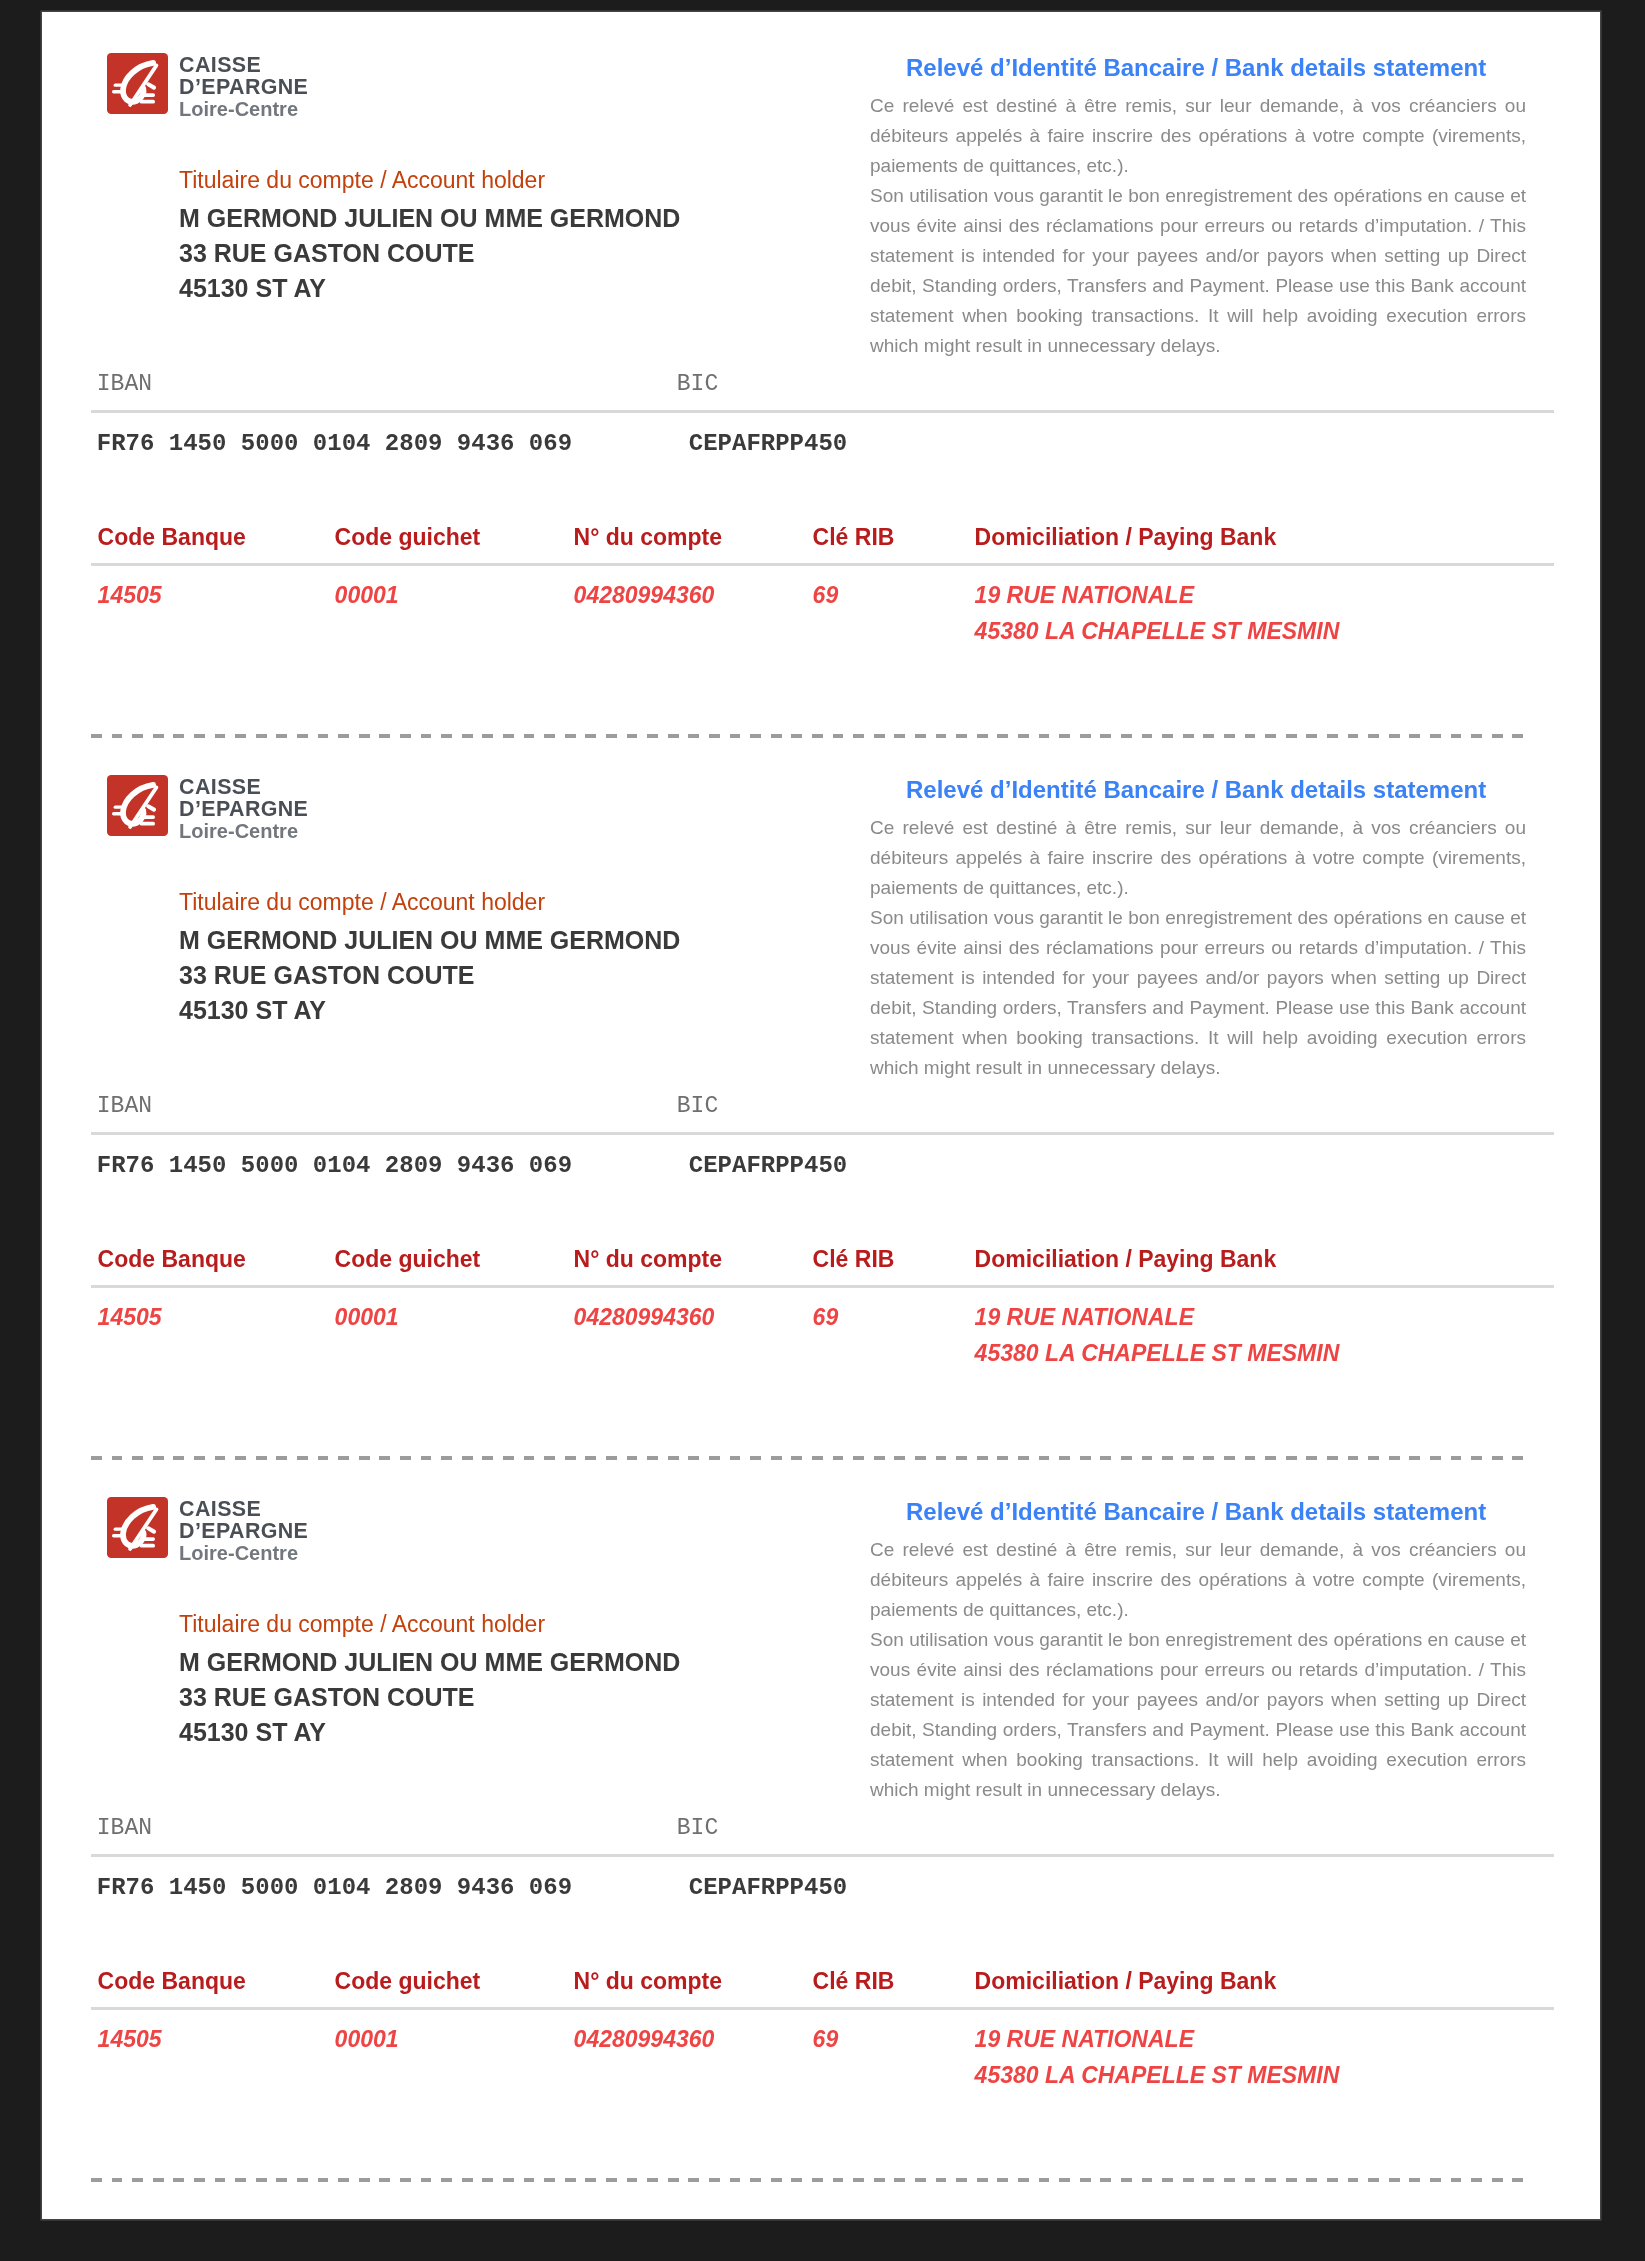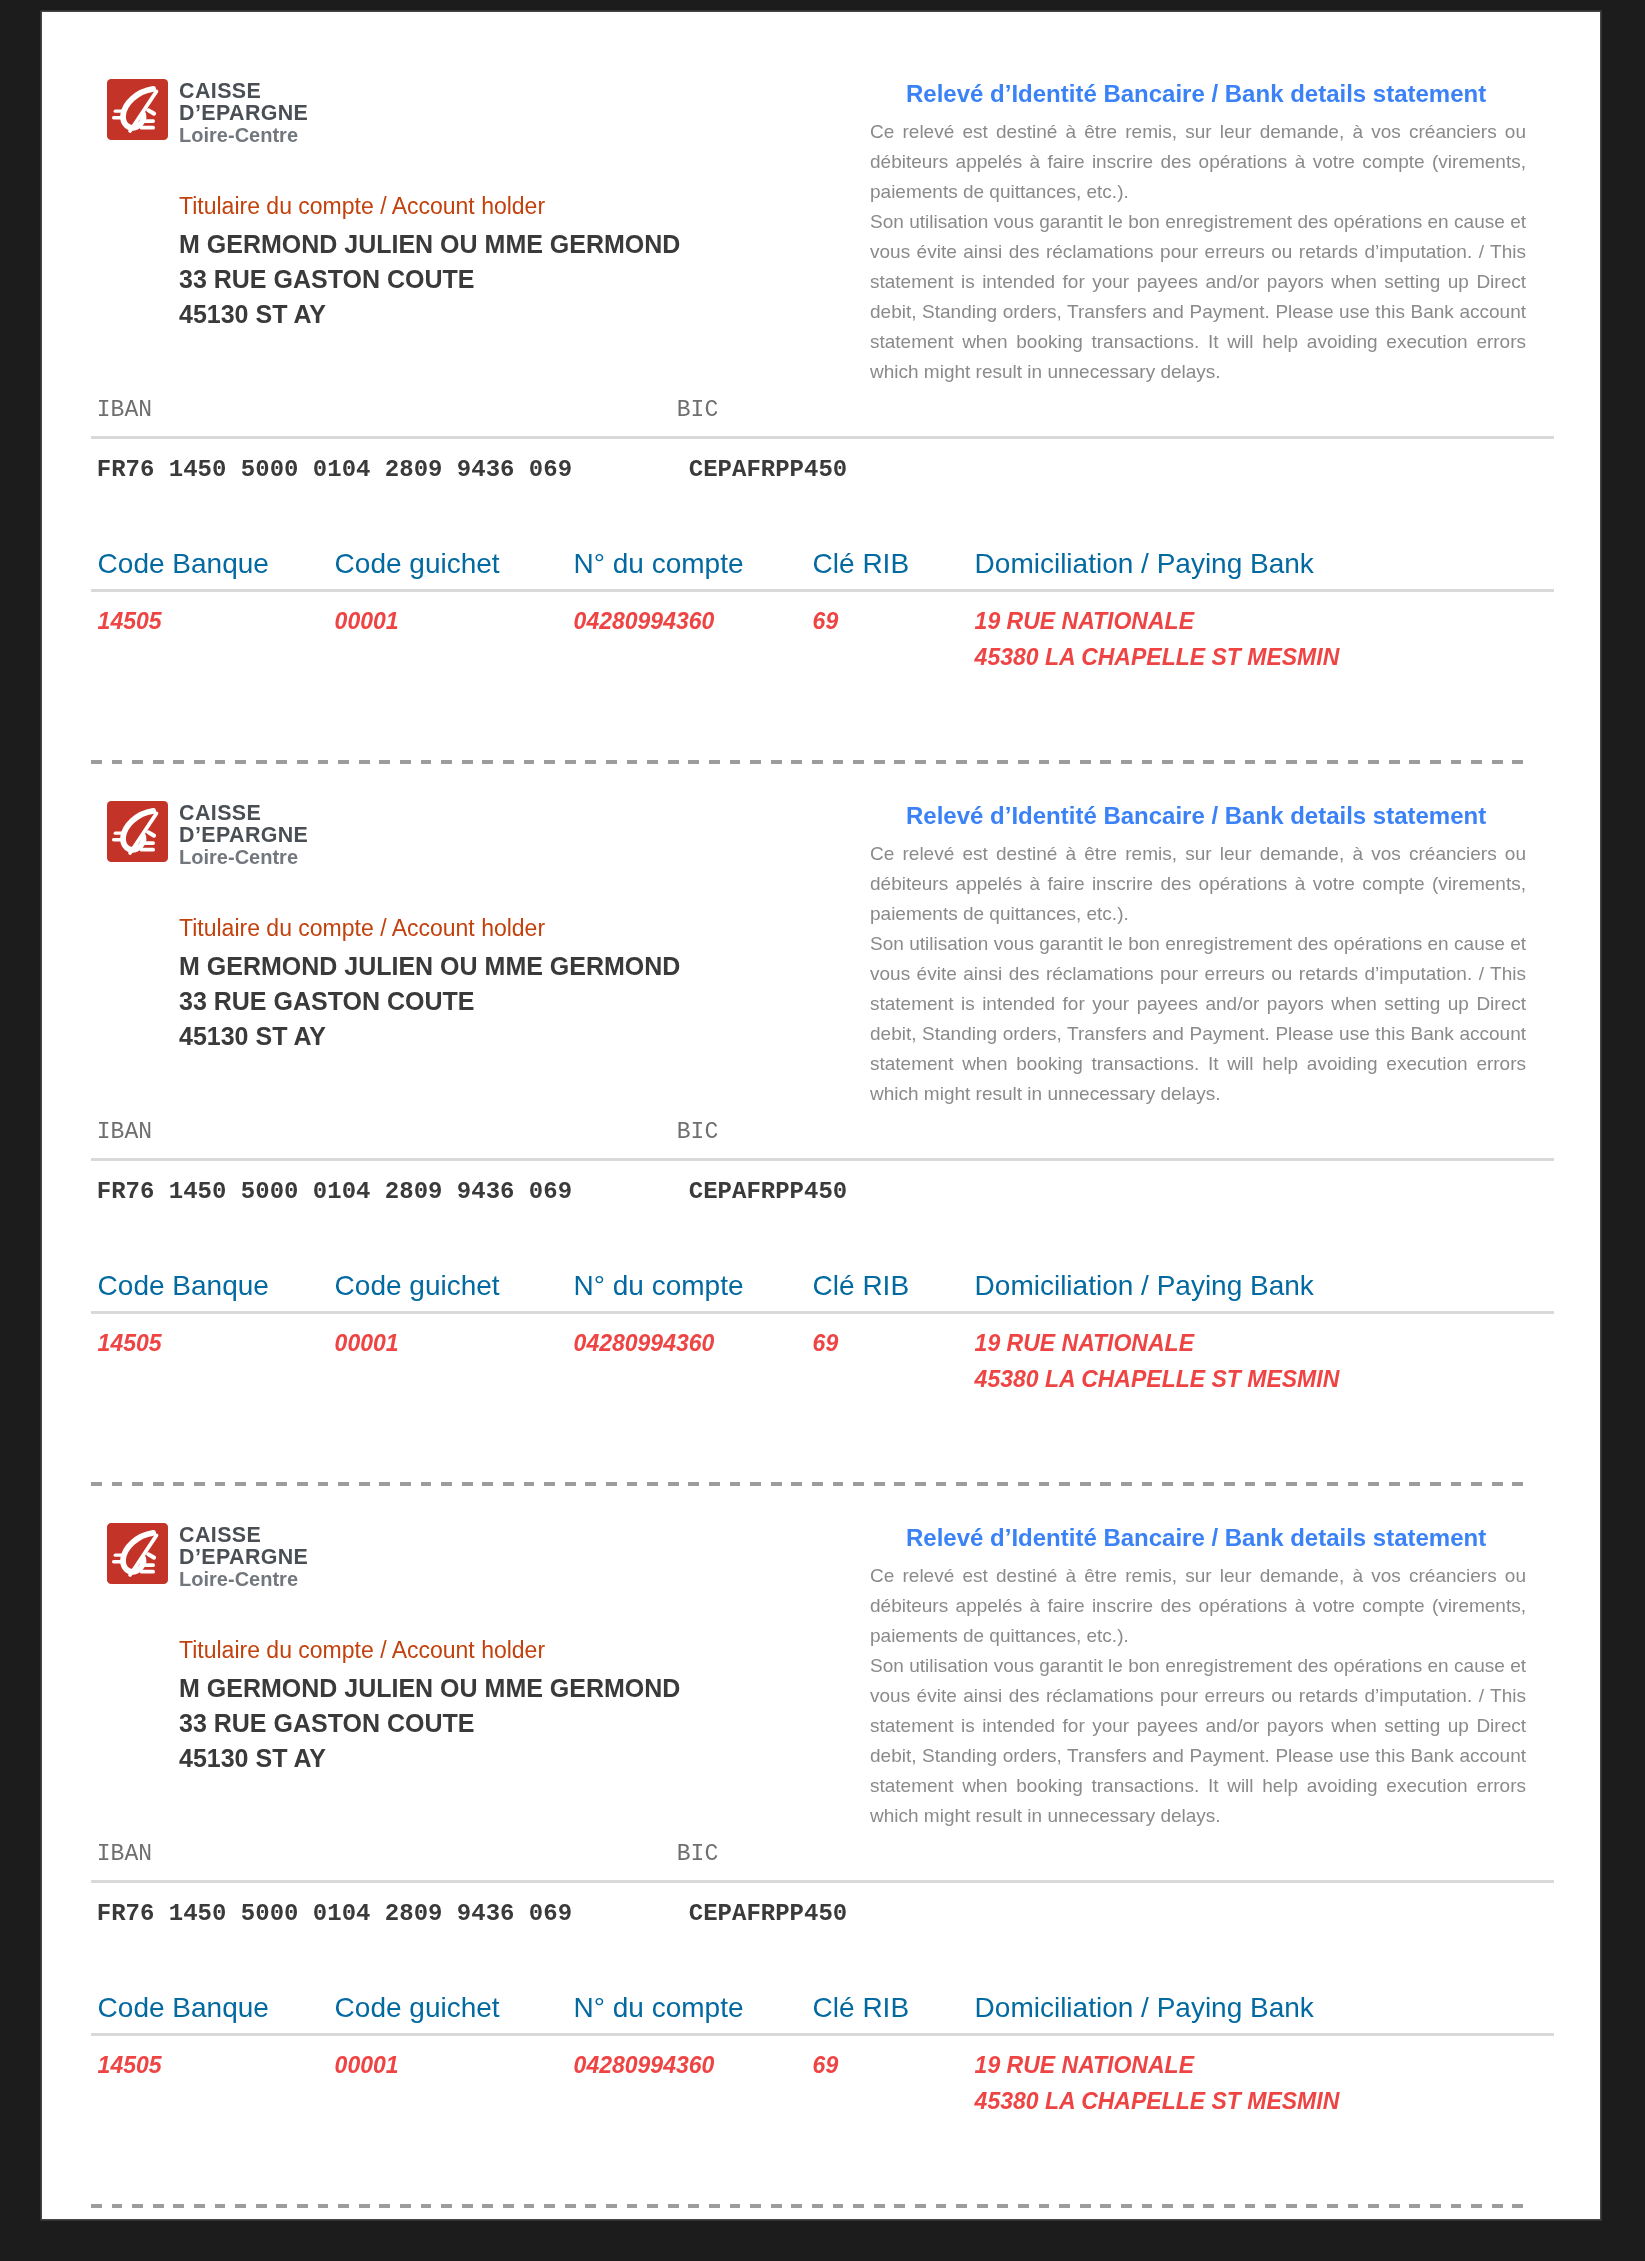--- a/index.html
+++ b/index.html
@@ -8,21 +8,21 @@
     background:#1c1c1c;
     font-family:"Liberation Sans", sans-serif;
     position:relative;
     overflow:hidden;
   }
   .paper{
     position:absolute;left:42px;top:11.5px;
     width:1558px;height:2207px;
     background:#ffffff;
     box-shadow:0 0 0 1.6px rgba(120,120,120,.45);
-    padding-top:30px;
+    padding-top:4px;
     box-sizing:border-box;
   }
   .rib-section{
     height:722px;
     box-sizing:border-box;
     padding:37px 45px 0 49px;
     position:relative;
   }
   .rib-section::after{
     content:"";
@@ -45,21 +45,21 @@
   .info-title{font-size:24px;line-height:30px;font-weight:bold;color:#3b82f6;margin-bottom:8.2px;margin-left:36px;}
   .info-para{font-size:19px;line-height:30px;color:#8a8a8a;text-align:justify;margin:0;}
   .iban-row{margin-top:8.2px;font-family:Liberation Mono, monospace;}
   .two-col{display:grid;grid-template-columns:580px auto;padding-left:5.8px;}
   .field-label{font-size:23px;line-height:30px;color:#6f6f6f;}
   .rule{height:2.5px;background:#d9d9d9;margin-top:11.5px;border:none;width:1463px;}
   .field-value{font-size:24px;line-height:35px;font-weight:bold;color:#3a3a3a;}
   .iban-values{margin-top:13px;gap:12px;}
   .bank-table{margin-top:59px;}
   .tbl-grid{display:grid;grid-template-columns:237px 239px 239px 162px auto;padding-left:6.6px;}
-  .tbl-head{font-size:28px;line-height:35px;color:#0369a1;}
+  .tbl-head{font-size:23px;line-height:35px;color:#b91c1c;font-weight:bold;}
   .tbl-rule{margin-top:8.2px;}
   .tbl-values{margin-top:11.5px;}
   .tbl-value{font-size:23px;line-height:36px;font-weight:bold;color:#ef4444;font-style:italic;}
 </style>
 </head>
 <body>
 
 <div class="paper">
 
   <div class="rib-section">

